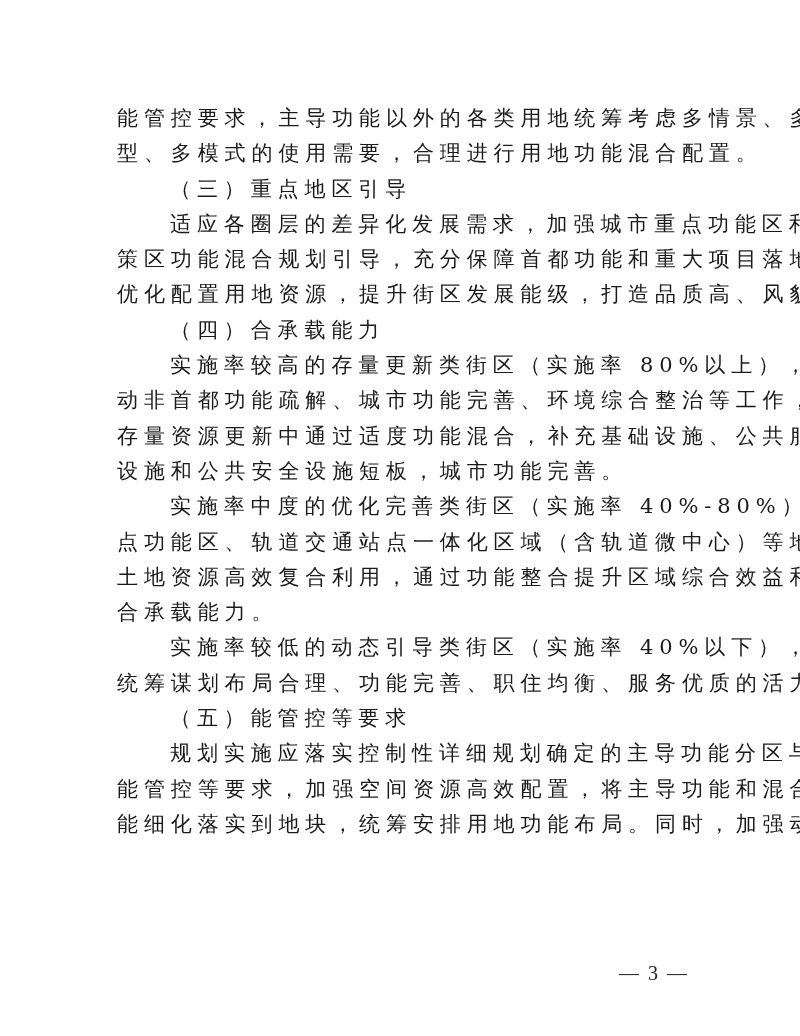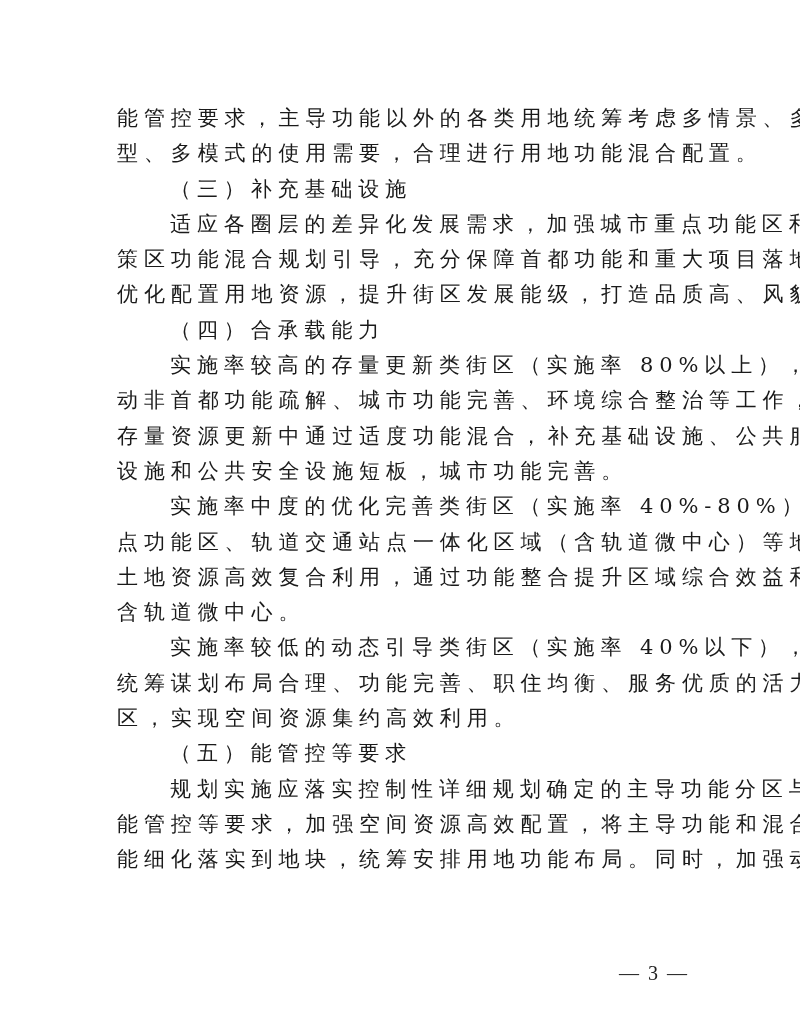--- a/index.html
+++ b/index.html
@@ -44,35 +44,34 @@
     letter-spacing: 2px;
     color: #222;
   }
 </style>
 </head>
 <body>
 
 <div class="page">
   <div class="line">能管控要求，主导功能以外的各类用地统筹考虑多情景、多类</div>
   <div class="line">型、多模式的使用需要，合理进行用地功能混合配置。</div>
-  <div class="line heading">（三）补充基础设施</div>
+  <div class="line heading">（三）重点地区引导</div>
   <div class="line indent">适应各圈层的差异化发展需求，加强城市重点功能区和政</div>
   <div class="line">策区功能混合规划引导，充分保障首都功能和重大项目落地，</div>
   <div class="line">优化配置用地资源，提升街区发展能级，打造品质高、风貌优</div>
   <div class="line heading">（四）合承载能力</div>
   <div class="line indent">实施率较高的存量更新类街区（实施率 80%以上），重点推</div>
   <div class="line">动非首都功能疏解、城市功能完善、环境综合整治等工作，在</div>
   <div class="line">存量资源更新中通过适度功能混合，补充基础设施、公共服务</div>
   <div class="line">设施和公共安全设施短板，城市功能完善。</div>
   <div class="line indent">实施率中度的优化完善类街区（实施率 40%-80%），强化重</div>
   <div class="line">点功能区、轨道交通站点一体化区域（含轨道微中心）等地区</div>
   <div class="line">土地资源高效复合利用，通过功能整合提升区域综合效益和综</div>
-  <div class="line">含轨道微中心。</div>
+  <div class="line">合承载能力。</div>
   <div class="line indent">实施率较低的动态引导类街区（实施率 40%以下），高标准</div>
   <div class="line">统筹谋划布局合理、功能完善、职住均衡、服务优质的活力街</div>
-  <div class="line">区，实现空间资源集约高效利用。</div>
   <div class="line heading">（五）能管控等要求</div>
   <div class="line indent">规划实施应落实控制性详细规划确定的主导功能分区与功</div>
   <div class="line">能管控等要求，加强空间资源高效配置，将主导功能和混合功</div>
   <div class="line">能细化落实到地块，统筹安排用地功能布局。同时，加强动态</div>
 </div>
 
 <div class="page-number">— 3 —</div>
 
 </body></html>

